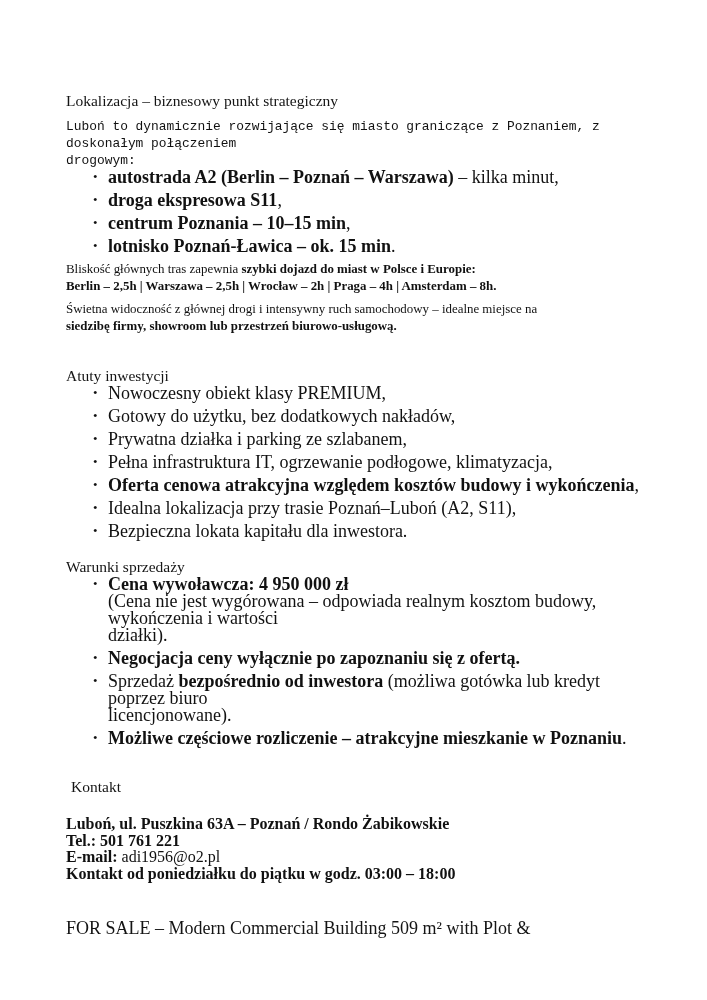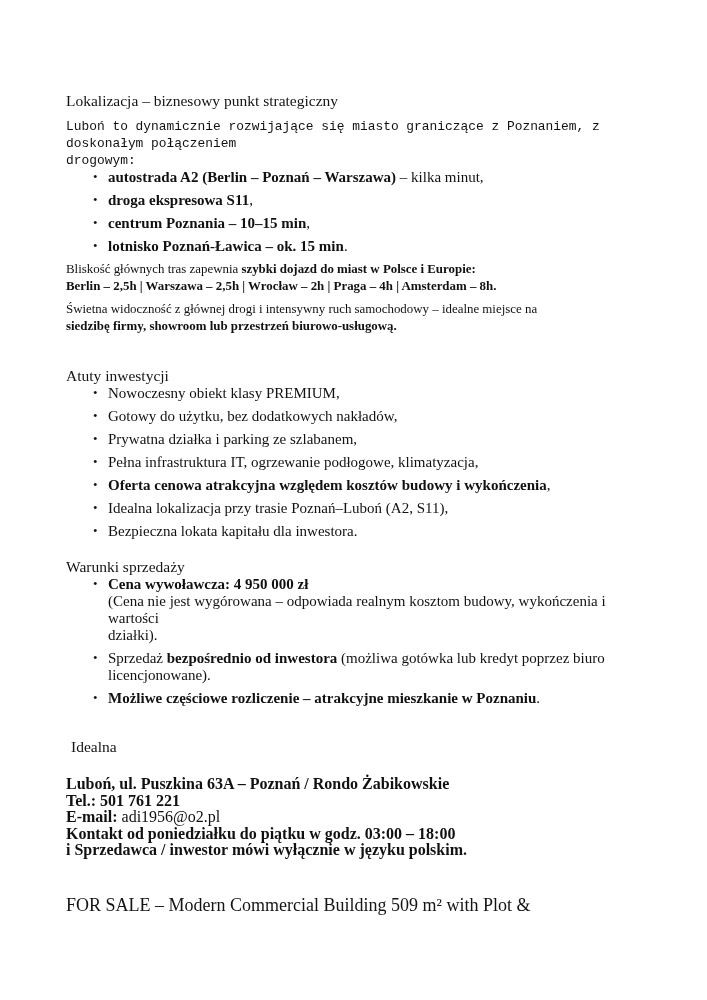--- a/index.html
+++ b/index.html
@@ -31,21 +31,21 @@
   .intro { margin-top: 8px; font-family: Liberation Mono, monospace; }
 
   ul.bullets {
     list-style: none;
     margin: 0;
     padding: 0;
   }
   ul.bullets li {
     position: relative;
     padding-left: 42px;
-    font-size: 15px;
+    font-size: 18px;
     line-height: 17px;
     margin-bottom: 6px;
   }
   ul.bullets li::before {
     content: "\2022";
     position: absolute;
     left: 27px;
     top: 0;
     font-size: 12.9px;
   }
@@ -108,30 +108,30 @@
       <li><b></b><span>Pełna infrastruktura IT, ogrzewanie podłogowe, klimatyzacja,</span></li>
       <li><b>Oferta cenowa atrakcyjna względem kosztów budowy i wykończenia</b><span>,</span></li>
       <li><b></b><span>Idealna lokalizacja przy trasie Poznań–Luboń (A2, S11),</span></li>
       <li><b></b><span>Bezpieczna lokata kapitału dla inwestora.</span></li>
     </ul>
 
     <h2 class="section-heading heading-terms">Warunki sprzedaży</h2>
 
     <ul class="bullets terms-bullets">
       <li><b>Cena wywoławcza: 4 950 000 zł</b><br><span>(Cena nie jest wygórowana – odpowiada realnym kosztom budowy, wykończenia i wartości</span><br><span>działki).</span></li>
+      <li><b>Negocjacja ceny wyłącznie po zapoznaniu się z ofertą.</b></li>
       <li><span>Sprzedaż </span><b>bezpośrednio od inwestora</b><span> (możliwa gotówka lub kredyt poprzez biuro</span><br><span>licencjonowane).</span></li>
       <li><b>Możliwe częściowe rozliczenie – atrakcyjne mieszkanie w Poznaniu</b><span>.</span></li>
     </ul>
 
-    <h2 class="section-heading heading-contact">Idealna</h2>
+    <h2 class="section-heading heading-contact">Kontakt</h2>
 
     <div class="contact-block">
       <div>Luboń, ul. Puszkina 63A – Poznań / Rondo Żabikowskie</div>
       <div>Tel.: 501 761 221</div>
       <div><span>E-mail:</span><span class="regular"> adi1956@o2.pl</span></div>
       <div>Kontakt od poniedziałku do piątku w godz. 03:00 – 18:00</div>
-      <div>i Sprzedawca / inwestor mówi wyłącznie w języku polskim.</div>
     </div>
 
     <h1 class="footer-title">FOR SALE – Modern Commercial Building 509 m² with Plot &amp;</h1>
 
   </div>
 </div>
 
 </body></html>

